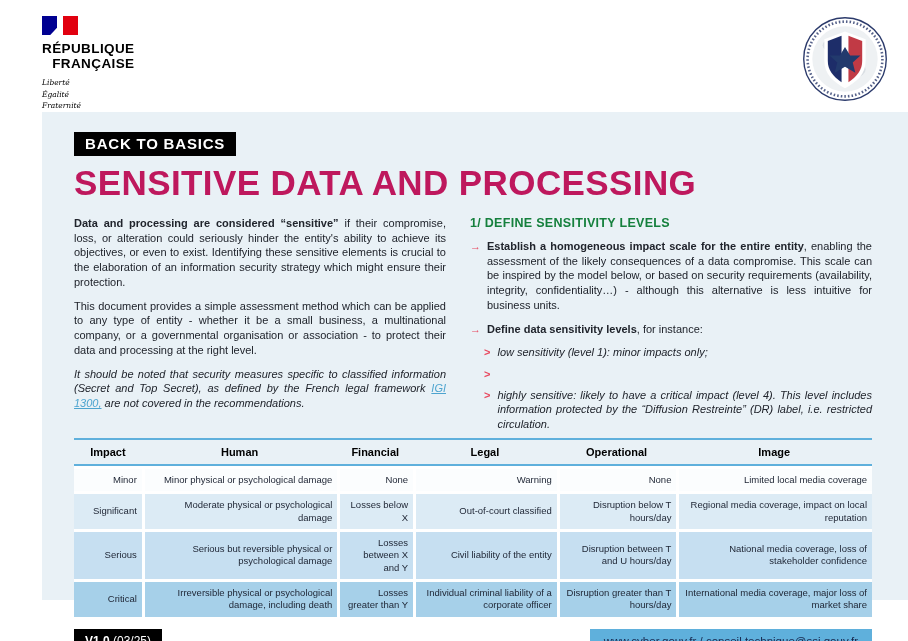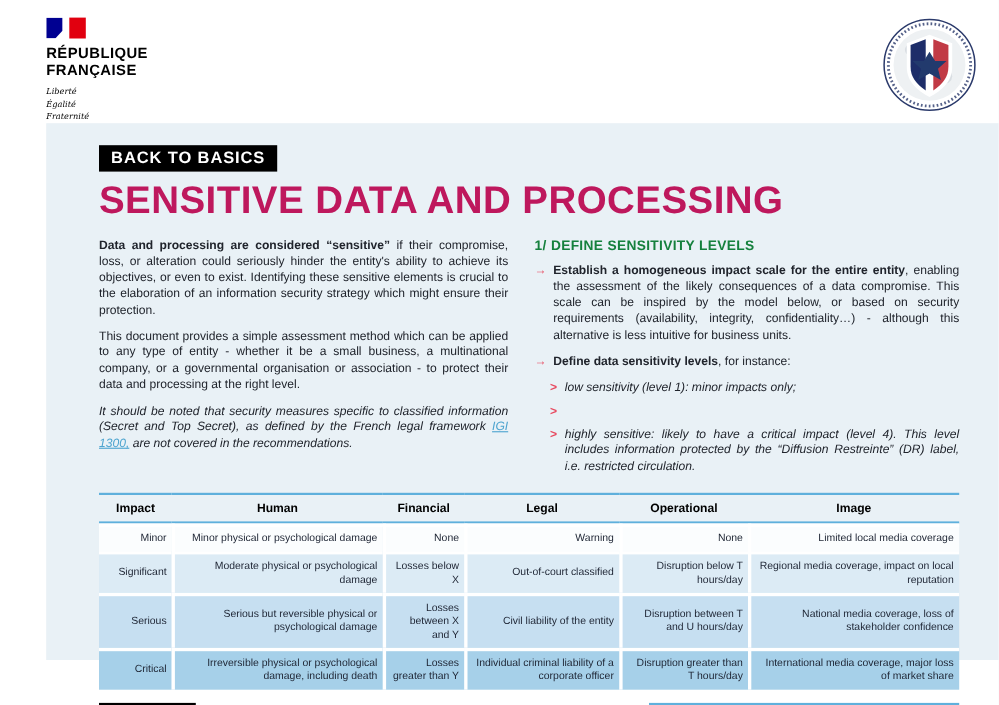--- a/index.html
+++ b/index.html
@@ -11,29 +11,29 @@
     overflow:hidden;
     color:#20242c;
   }
   
   .gov-logo { position:absolute; top:16px; left:42px; }
   .flag { display:flex; width:42px; height:21px; margin-bottom:5px; }
   .flag .b { width:15px; height:19px; background:#000091;
              clip-path:polygon(0 0,100% 0,100% 62%,55% 100%,0 100%); }
   .flag .w { width:6px; }
   .flag .r { width:15px; height:19px; background:#e1000f; }
-  .gov-name { font-size:13.5px; font-weight:bold; letter-spacing:.4px; line-height:1.08; color:#000; }
+  .gov-name { font-size:13.5px; font-weight:bold; letter-spacing:.4px; line-height:1.08; color:#000;text-align:right; }
   .motto { margin-top:6px; font-family:"DejaVu Serif", serif; font-style:italic;
            font-size:7.5px; line-height:1.55; color:#000; }
   .seal { position:absolute; top:16px; right:20px; width:86px; height:86px; }
   
   .card {
     position:absolute; top:112px; left:42px; right:0; bottom:41px;
     background:#e9f1f6;
-    padding:20px 36px 0 48px;
+    padding:20px 36px 0 32px;
   }
   .badge {
     display:inline-block; background:#000; color:#fff;
     font-weight:bold; font-size:15px; letter-spacing:.8px;
     padding:3px 11px 4px 11px;
   }
   .title {
     margin-top:7px; color:#be185d; font-weight:800;
     font-size:35px; letter-spacing:.4px;
   }
@@ -46,21 +46,21 @@
   .link { color:#4da4cf; text-decoration:underline; cursor:pointer; }
   .sec-heading { color:#15803d; font-weight:bold; font-size:12.5px; letter-spacing:.3px; margin-bottom:9px; }
   .arrow-item { display:flex; font-size:11px; line-height:1.34; margin-bottom:9px; }
   .arrow { color:#e8485e; font-weight:bold; margin-right:6px; flex:none; }
   .arrow-item .txt { text-align:justify; }
   .sub-bullets { margin-left:14px; }
   .bullet-item { display:flex; font-size:11px; line-height:1.3; margin-bottom:7px; }
   .chev { color:#e8485e; font-weight:bold; margin-right:7px; flex:none; }
   .bullet-item .txt { text-align:justify;font-style:italic; }
   
-  table { width:100%; margin-top:10px; border-collapse:separate; border-spacing:0;
+  table { width:100%; border-collapse:separate; border-spacing:0;
           table-layout:fixed; }
   col.c-impact{width:8.5%} col.c-human{width:24.5%} col.c-fin{width:9.5%}
   col.c-legal{width:18%} col.c-oper{width:15%} col.c-image{width:24.5%}
   th {
     font-size:11px; font-weight:bold; color:#000; text-align:center;
     padding:6px 4px;
     border-top:2px solid #5fb0dc; border-bottom:2px solid #5fb0dc;
   }
   td {
     font-size:9.5px; color:#1d2433; text-align:right; vertical-align:middle;

